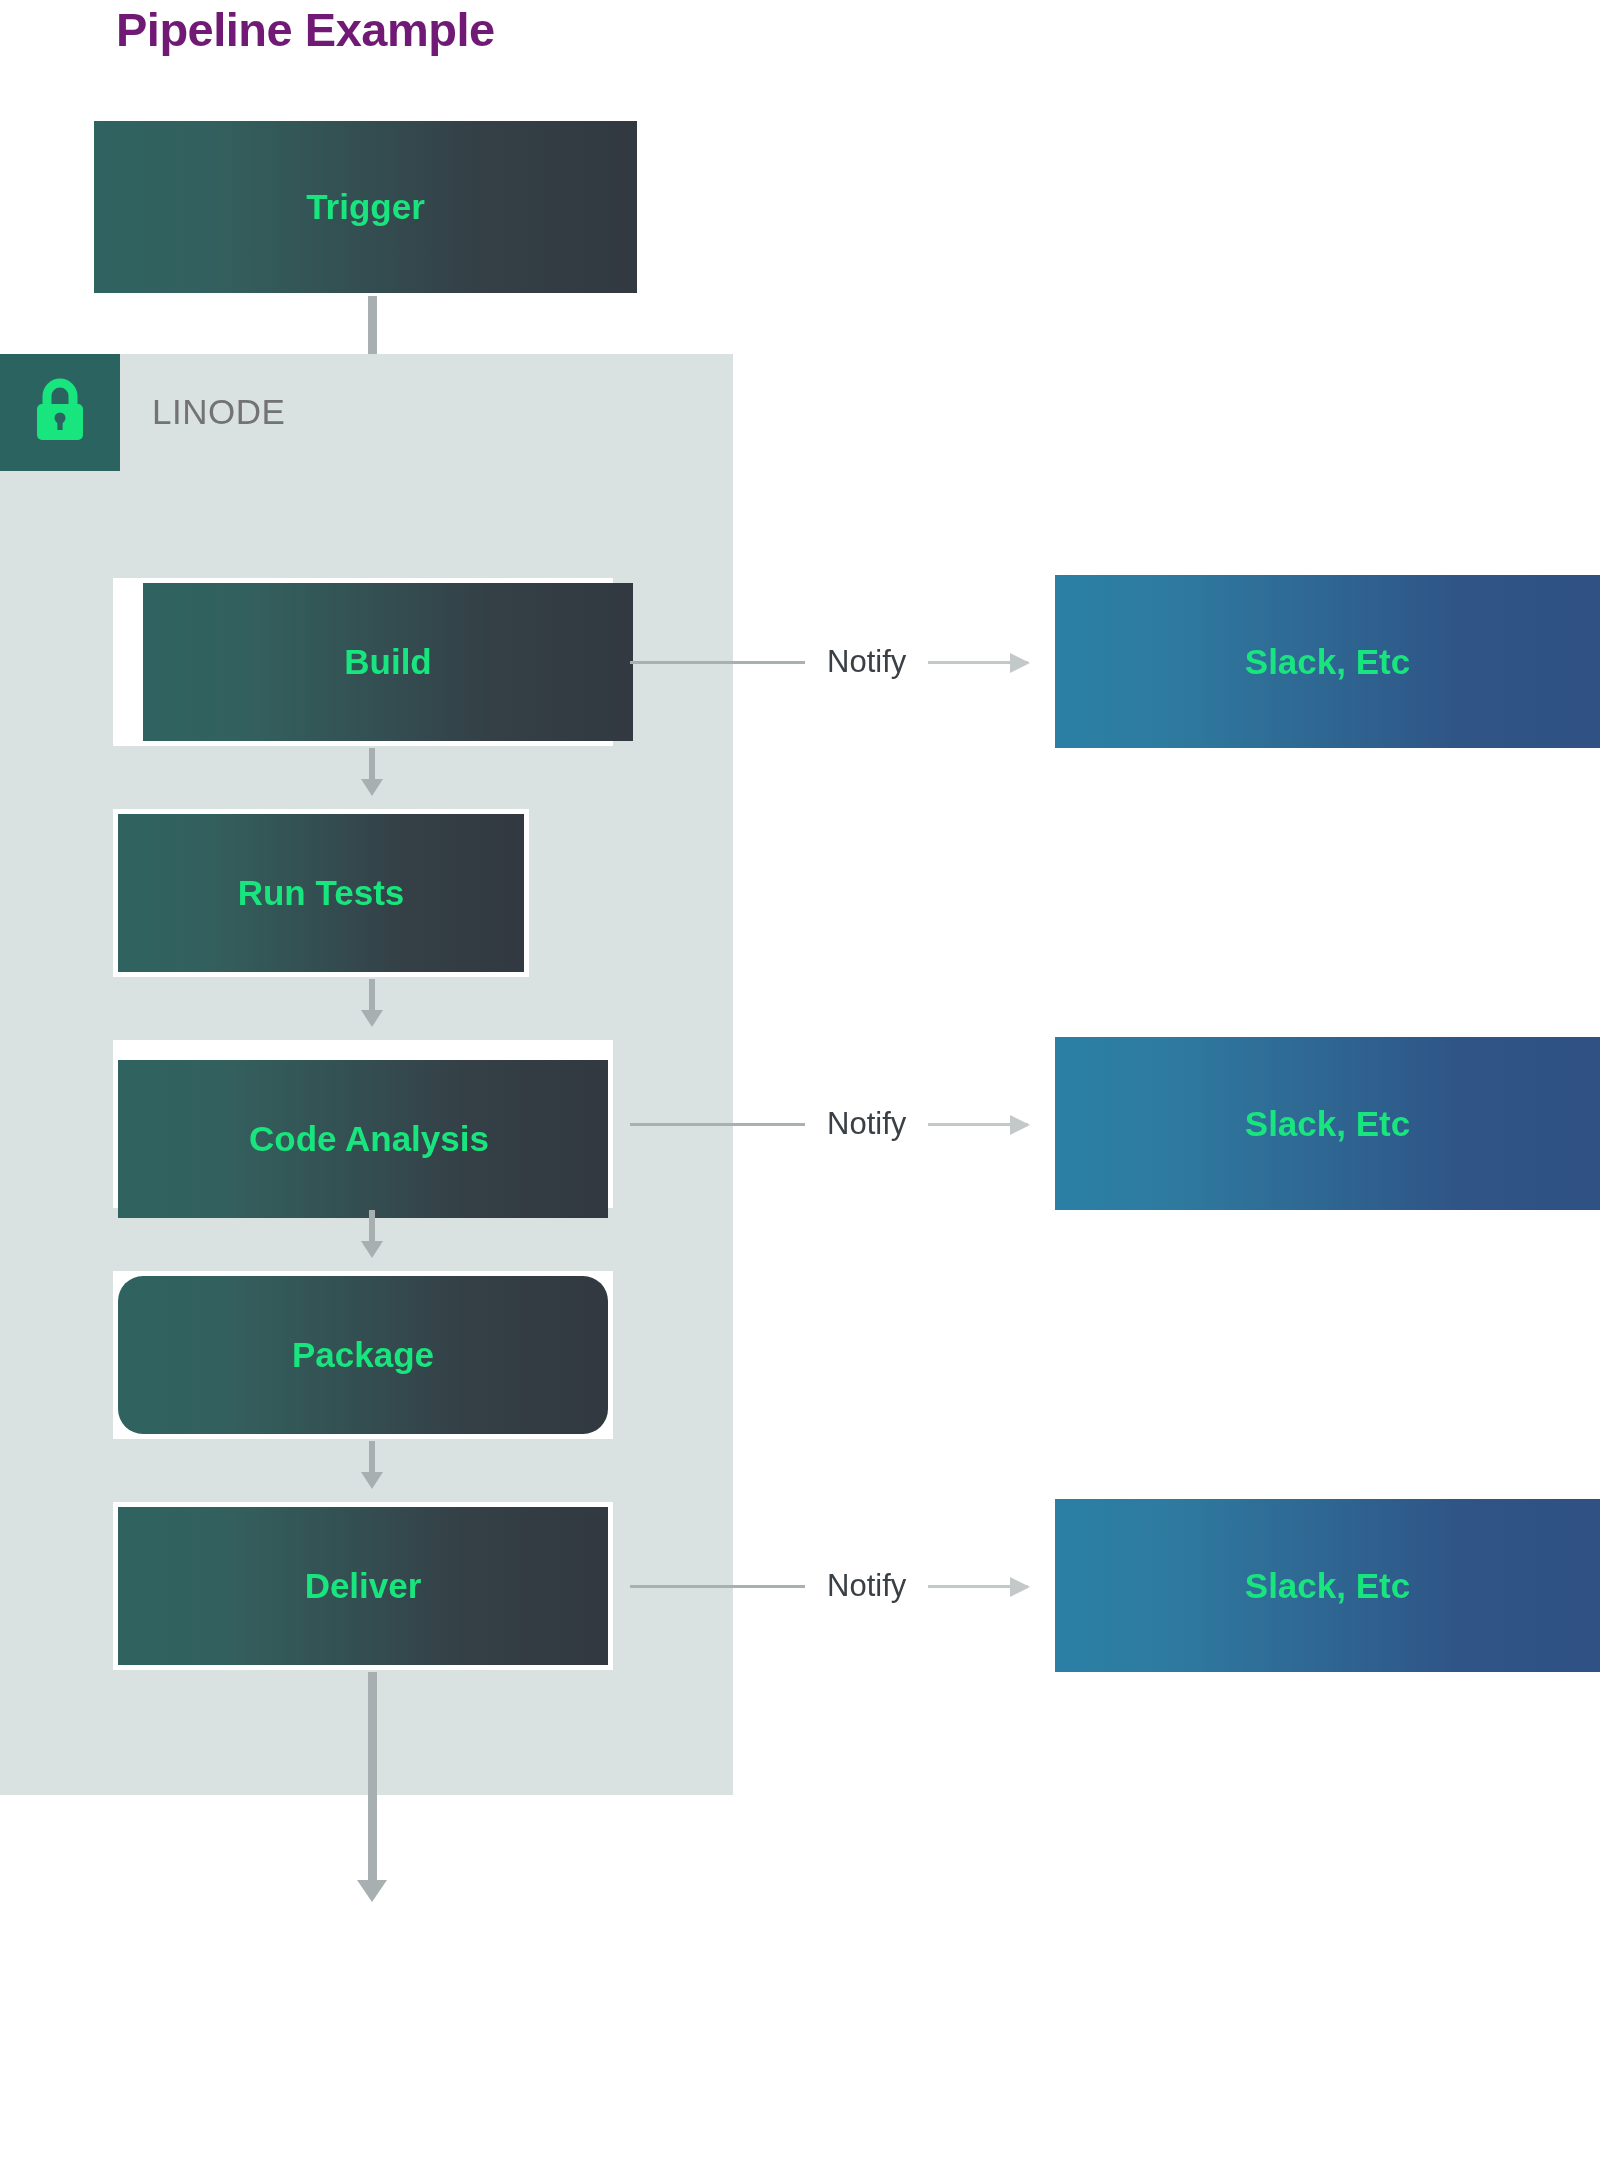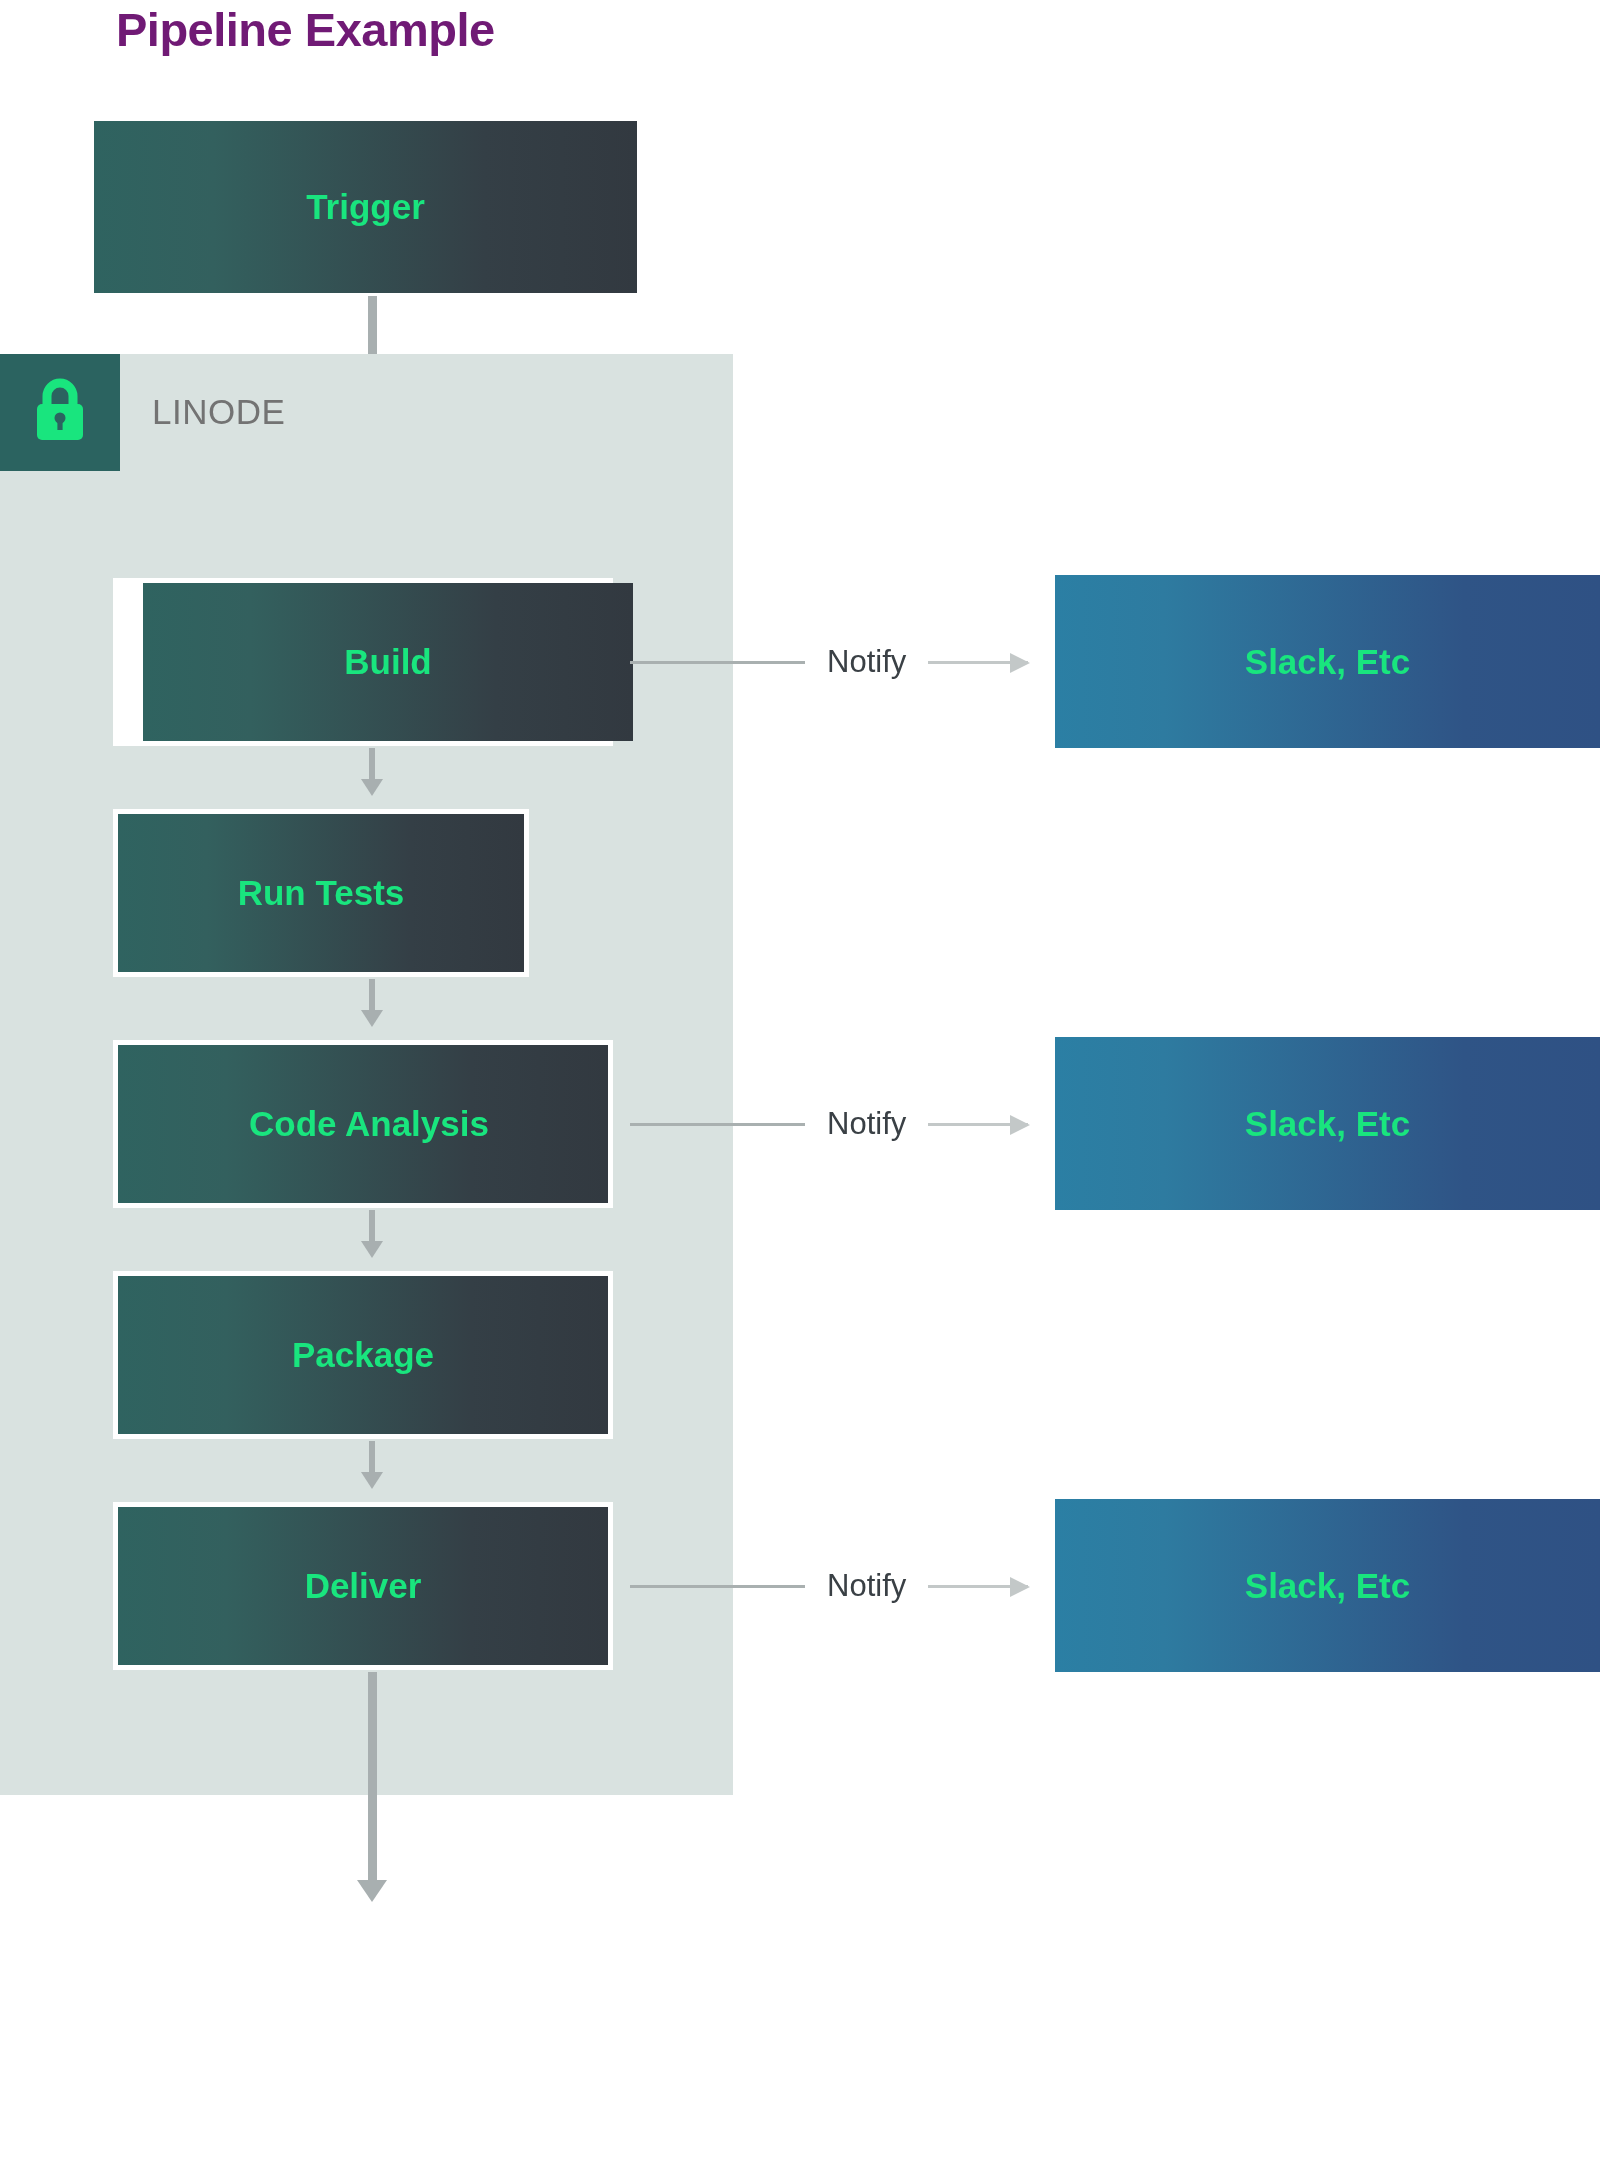--- a/index.html
+++ b/index.html
@@ -240,32 +240,32 @@
       <span class="stage-label">Run Tests</span>
     </div>
   </div>
 
   <div class="down-arrow thin" style="left:361px; top:979px;">
     <div class="shaft" style="height:31px;"></div>
     <div class="head"></div>
   </div>
 
   <div class="stage-outer" style="left:113px; top:1040px; width:500px; height:168px;">
-    <div class="stage" style="position:relative; left:0; top:0; width:100%; height:100%;padding-left:12px;">
+    <div class="stage" style="position:relative; left:0; top:15px; width:100%; height:100%;padding-left:12px;">
       <span class="stage-label">Code Analysis</span>
     </div>
   </div>
 
   <div class="down-arrow thin" style="left:361px; top:1210px;">
     <div class="shaft" style="height:31px;"></div>
     <div class="head"></div>
   </div>
 
   <div class="stage-outer" style="left:113px; top:1271px; width:500px; height:168px;">
-    <div class="stage" style="position:relative; left:0; top:0; width:100%; height:100%;">
+    <div class="stage" style="position:relative; left:0; top:0; width:100%; height:100%;border-radius:25px;">
       <span class="stage-label">Package</span>
     </div>
   </div>
 
   <div class="down-arrow thin" style="left:361px; top:1441px;">
     <div class="shaft" style="height:31px;"></div>
     <div class="head"></div>
   </div>
 
   <div class="stage-outer" style="left:113px; top:1502px; width:500px; height:168px;text-align:right;">

